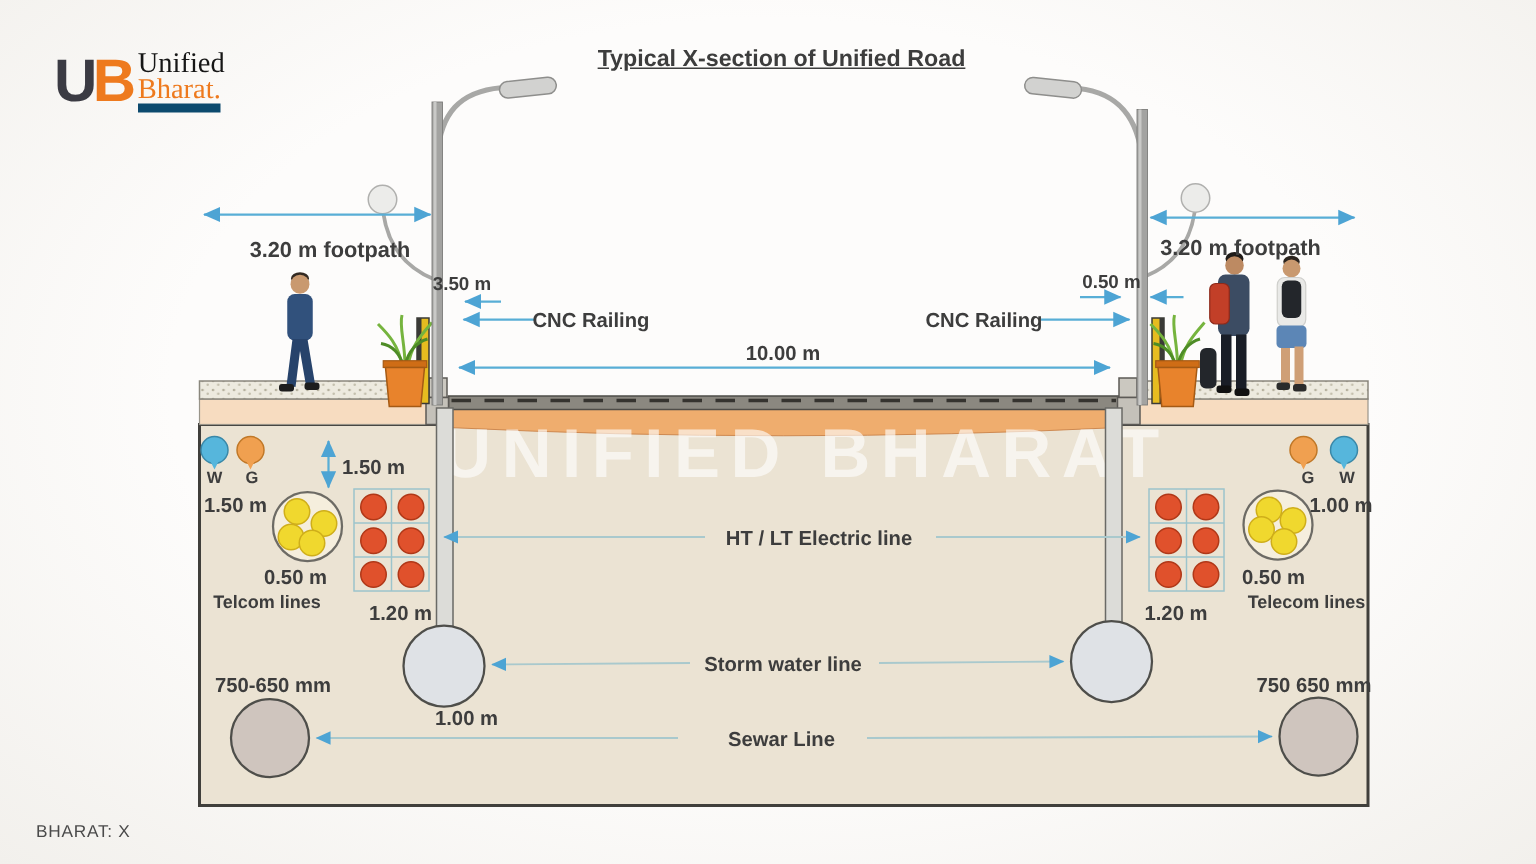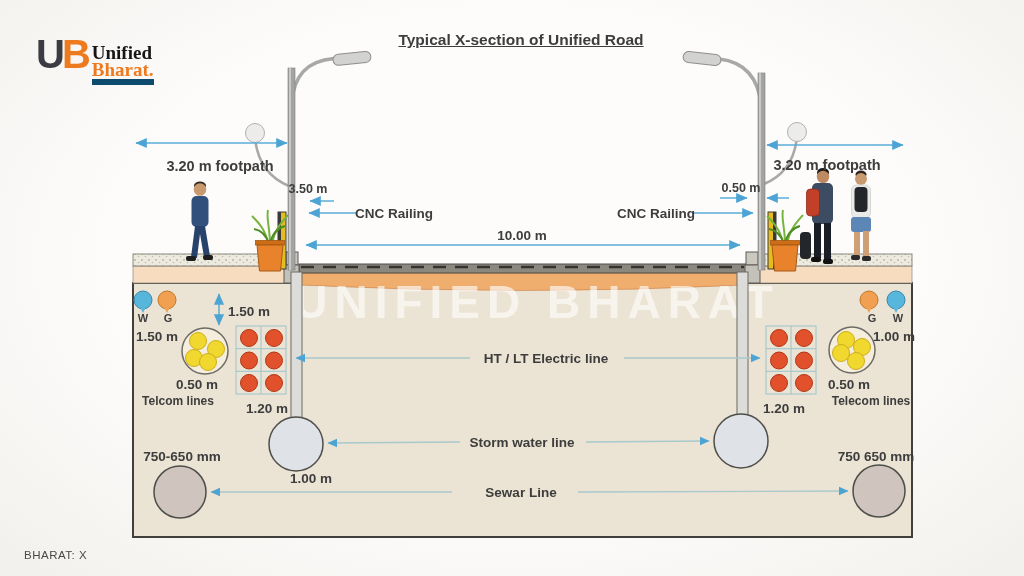--- a/index.html
+++ b/index.html
@@ -6,22 +6,22 @@
   body{width:1024px;height:576px;overflow:hidden;
        font-family:"Liberation Sans",sans-serif;
        background:radial-gradient(ellipse at 50% 45%, #fdfcfb 55%, #f2f0ec 100%);}
   .stage{position:relative;width:1024px;height:420px;}
 
   
   .logo{position:absolute;left:36px;top:34px;display:flex;align-items:flex-start;}
   .logo-mark{font-weight:800;font-size:40px;line-height:40px;letter-spacing:-3px;}
   .logo-mark .u{color:#3b3b43;}
   .logo-mark .b{color:#ee7a1e;}
-  .logo-text{margin-left:4px;margin-top:10px;font-family:"Liberation Serif",serif;
-             font-weight:700;font-size:19px;line-height:17px;}
+  .logo-text{margin-left:4px;margin-top:0;font-family:"Liberation Serif",serif;
+             font-weight:400;font-size:19px;line-height:17px;}
   .logo-text .l1{color:#161616;}
   .logo-text .l2{color:#ee7a1e;border-bottom:6px solid #0c4a6e;display:inline-block;padding-bottom:1px;}
 
   
   .title{position:absolute;top:31px;left:521px;transform:translateX(-50%);
          font-size:15.5px;font-weight:700;color:#3d3d3d;
          text-decoration:underline;white-space:nowrap;}
 
   
   .source{position:absolute;left:24px;top:549px;font-size:11.5px;color:#4a4a4a;letter-spacing:.5px;}

